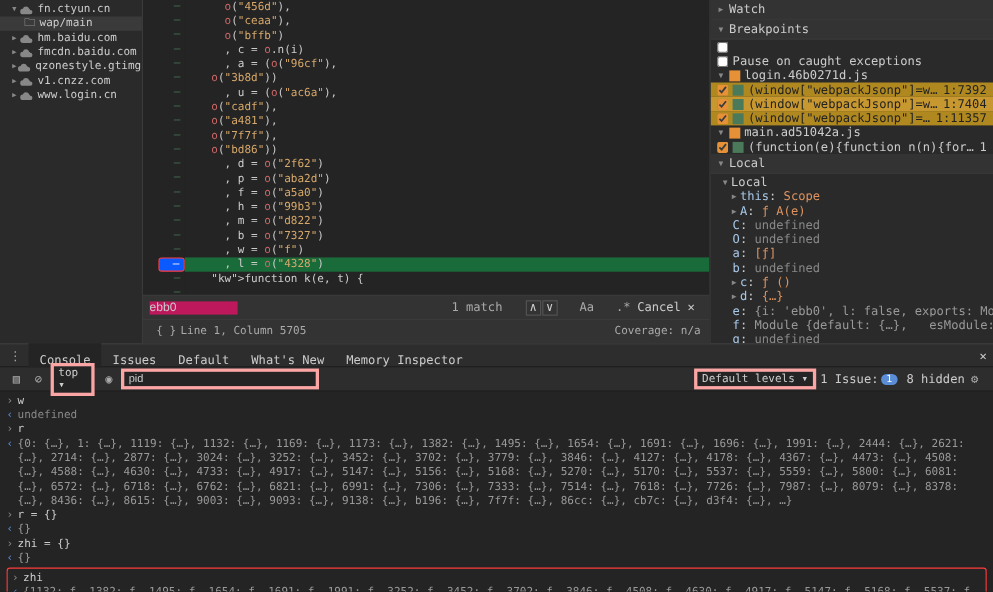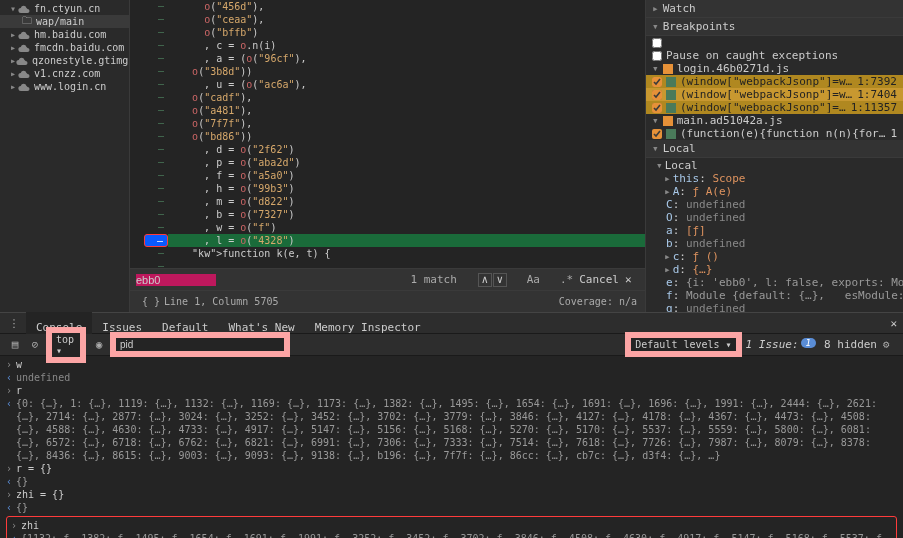--- a/index.html
+++ b/index.html
@@ -54,24 +54,24 @@
   .vundef { color: #888; }
   
   .tabbar { height: 22px; background: #2d2d2d; display: flex; align-items: center; border-top: 1px solid #444; border-bottom: 1px solid #1a1a1a; padding-left: 6px; }
   .tabicon { width: 16px; height: 16px; display: inline-flex; align-items: center; justify-content: center; margin-right: 4px; color: #aaa; cursor: pointer; }
   .ctab { padding: 0 10px; height: 22px; display: flex; align-items: flex-end; cursor: pointer; }
   .ctab.active { background: #242424; }
   .tabclose { margin-left: auto; margin-right: 6px; cursor: pointer; }
   
   .toolbar { height: 22px; background: #2d2d2d; display: flex; align-items: center; padding: 0 6px; border-bottom: 1px solid #1a1a1a; }
   .toolbar .tbtn { width: 18px; height: 18px; display: inline-flex; align-items: center; justify-content: center; margin-right: 2px; cursor: pointer; color: #aaa; }
-  .toolbar select, .toolbar .filter { background: #242424; border: 6px solid #fca5a5; color: #ccc; font-size: 10px; padding: 1px 4px; margin-right: 4px; }
+  .toolbar select, .toolbar .filter { background: #242424; border: 3px solid #fca5a5; color: #ccc; font-size: 10px; padding: 1px 4px; margin-right: 4px; }
   .toolbar .filter { width: 180px; }
   .toolbar .sp { flex: 1; }
-  .issue { display: flex; align-items: flex-start; margin-right: 6px; font-style: italic; }
+  .issue { display: flex; align-items: center; margin-right: 6px; }
   .badge { background: #5a8dd6; color: #fff; border-radius: 8px; padding: 0 5px; font-size: 9px; margin: 0 2px; }
   
   .console { height: 182px; background: #242424; overflow: hidden; font-size: 10px; line-height: 13px; padding: 2px 6px; }
   .crow { display: flex; }
   .cmark { width: 10px; color: #888; }
   .cmark.o { color: #5a8dd6; }
   .ctxt { flex: 1; white-space: pre-wrap; word-break: break-all; }
   .obj { color: #999; }
   .highlight-box { border: 1.5px solid #ff3b3b; border-radius: 3px; padding: 2px 4px; margin-top: 2px; position: relative; }
 </style>

